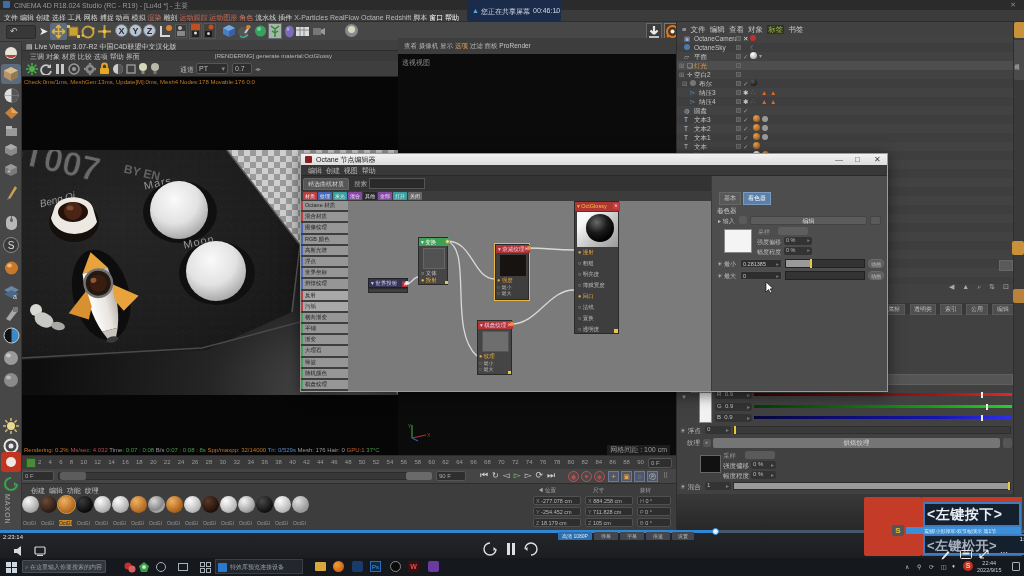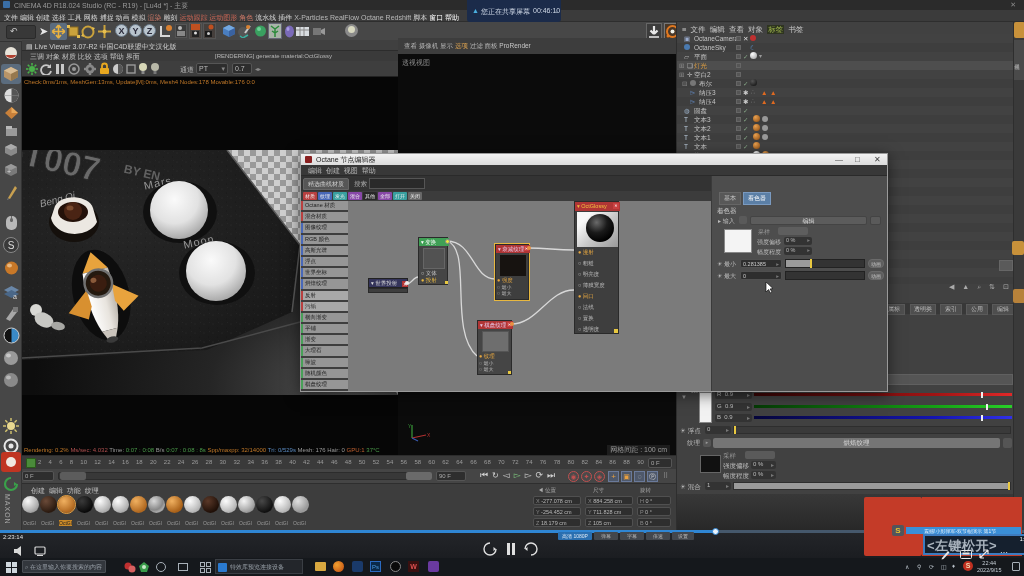--- a/index.html
+++ b/index.html
@@ -950,20 +950,23 @@
     <div class="abs" style="left:963px;top:3px;width:10px;height:10px;border-radius:50%;background:#c03020;color:#f0d8b0;font-size:7px;font-weight:bold;text-align:center;line-height:10px;">S</div>
     <div class="abs txt" style="left:977px;top:2px;font-size:5.5px;color:#c8d0d8;line-height:7px;text-align:center;">22:44<br>2022/9/15</div>
     <div class="abs" style="left:1012px;top:4px;width:8px;height:9px;border:1px solid #a8b0b8;border-radius:1px;"></div>
   </div>
 
   <div id="pip" class="abs" style="left:864px;top:496px;width:158px;height:62px;z-index:25;">
 
     <div class="abs" style="left:0px;top:1px;width:58px;height:59px;background:#c43b28;border-radius:2px;"></div>
 
     <div class="abs" style="left:58px;top:1px;width:100px;height:59px;background:#c43b28;"></div>
+    <div class="abs" style="left:59px;top:6px;width:98px;height:25px;background:#15202e;border:2px solid #3d7cc0;">
+      <span class="abs txt" style="left:2px;top:2px;font-size:14px;font-weight:bold;color:#e8eef4;letter-spacing:0.5px;">&lt;左键按下&gt;</span>
+    </div>
     <div class="abs" style="left:42px;top:31px;width:115px;height:7px;background:#3a8fd8;">
       <span class="abs txt" style="left:18px;top:0.5px;font-size:5px;color:#e8f0f8;">震撼!小彭弹军-双节棍演示 第1节</span>
     </div>
     <div class="abs" style="left:28px;top:29px;width:12px;height:11px;background:#50555c;border-radius:2px;color:#e8c030;font-weight:bold;font-size:8px;text-align:center;line-height:11px;">S</div>
     <div class="abs" style="left:59px;top:38px;width:118px;height:21px;background:#15202e;border:2px solid #3d7cc0;">
       <span class="abs txt" style="left:2px;top:1px;font-size:13px;font-weight:bold;color:#aab4be;letter-spacing:0.5px;">&lt;左键松开&gt;</span>
       <span class="abs txt" style="right:1px;top:0;font-size:5.5px;color:#fff;">1:00:04</span>
     </div>
 
     <svg class="abs" style="left:76px;top:53px;" width="11" height="11">

